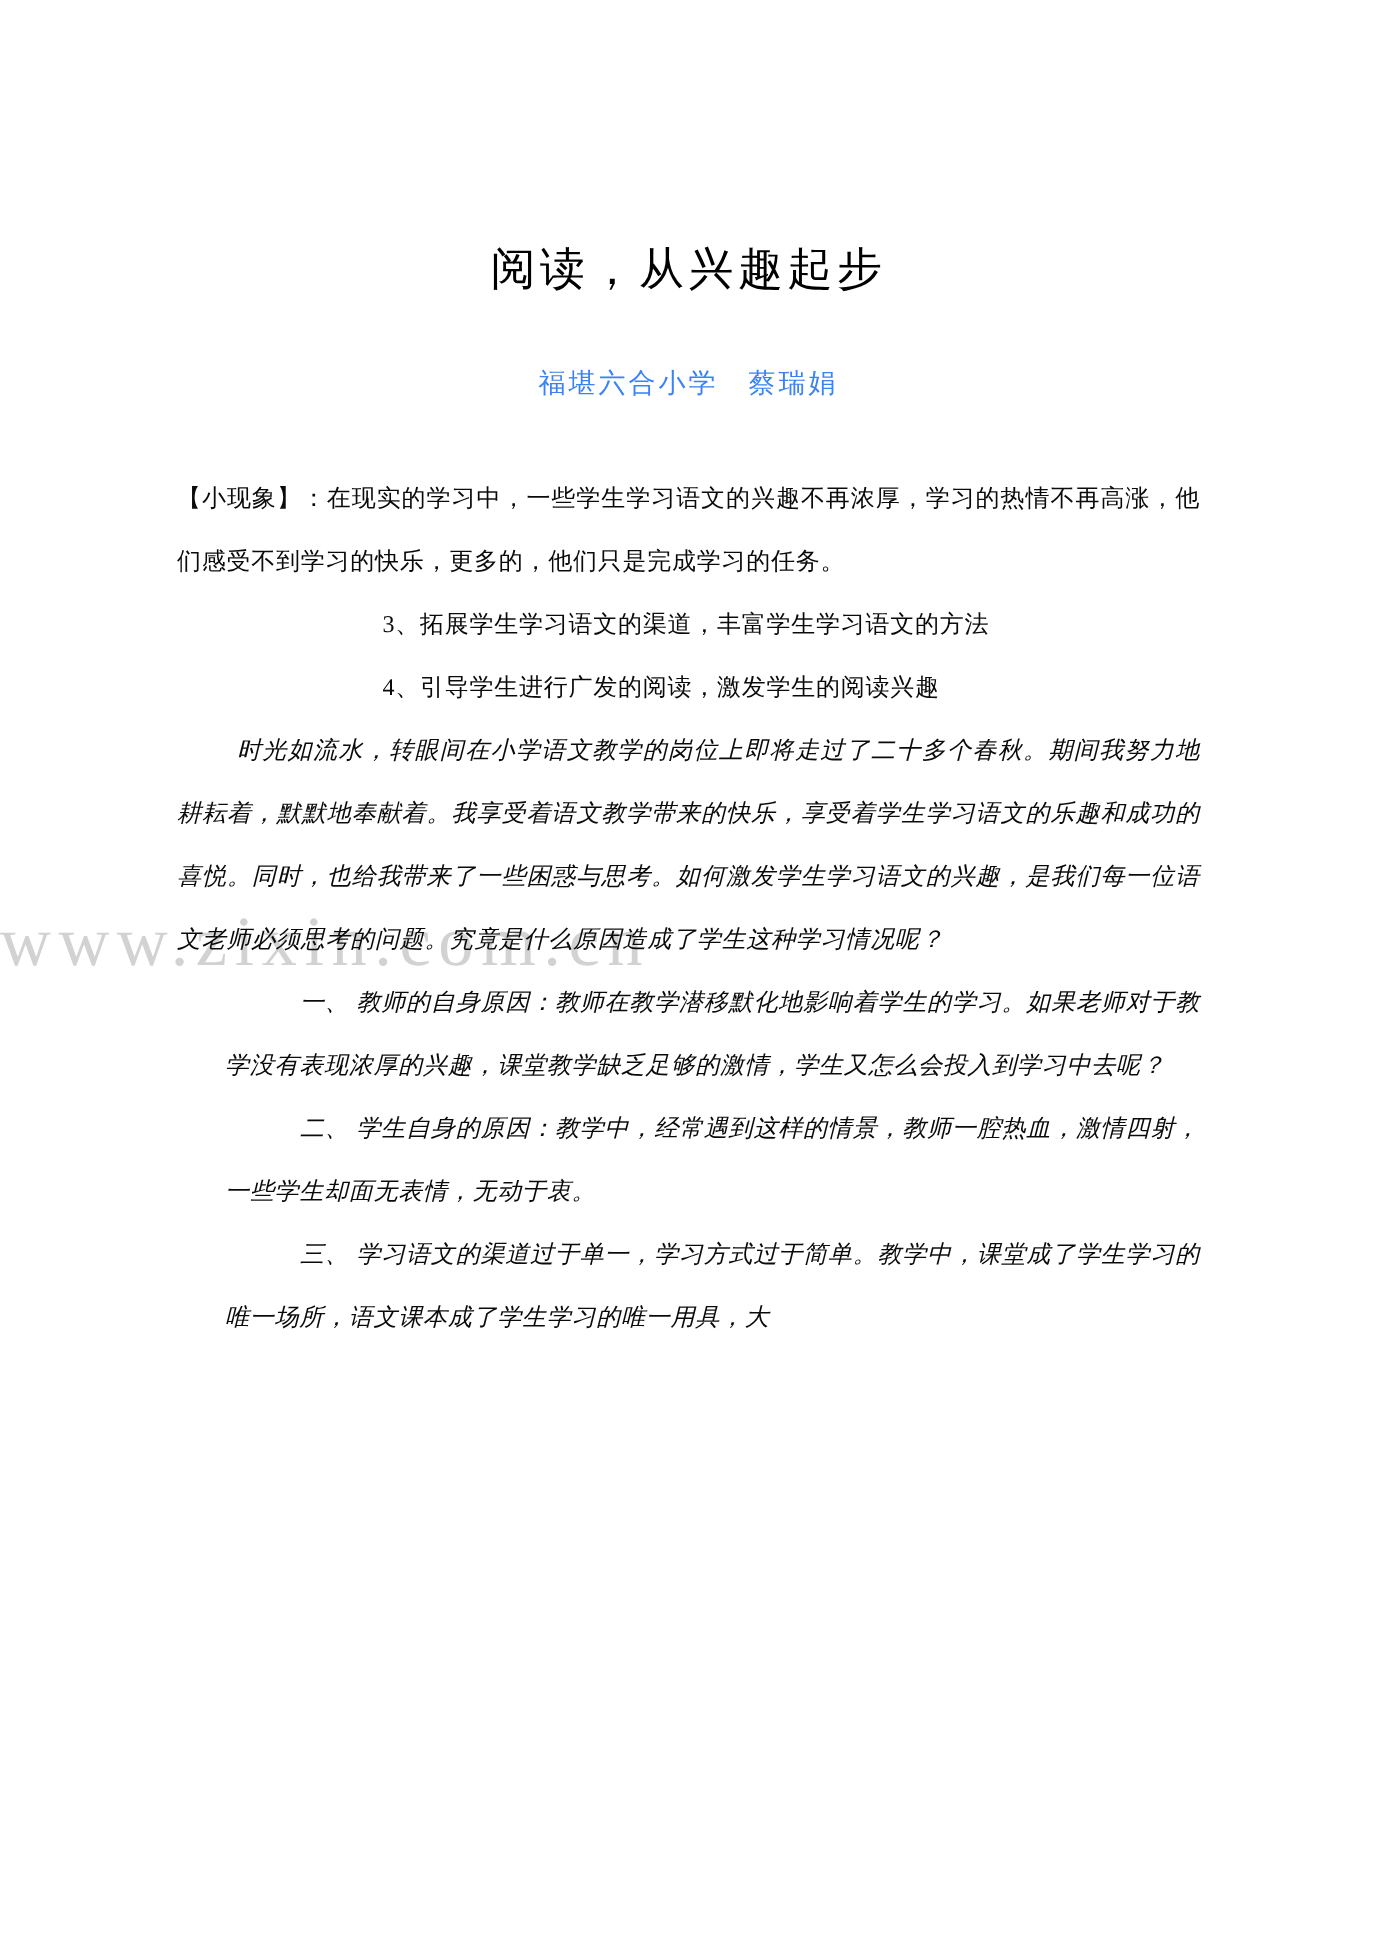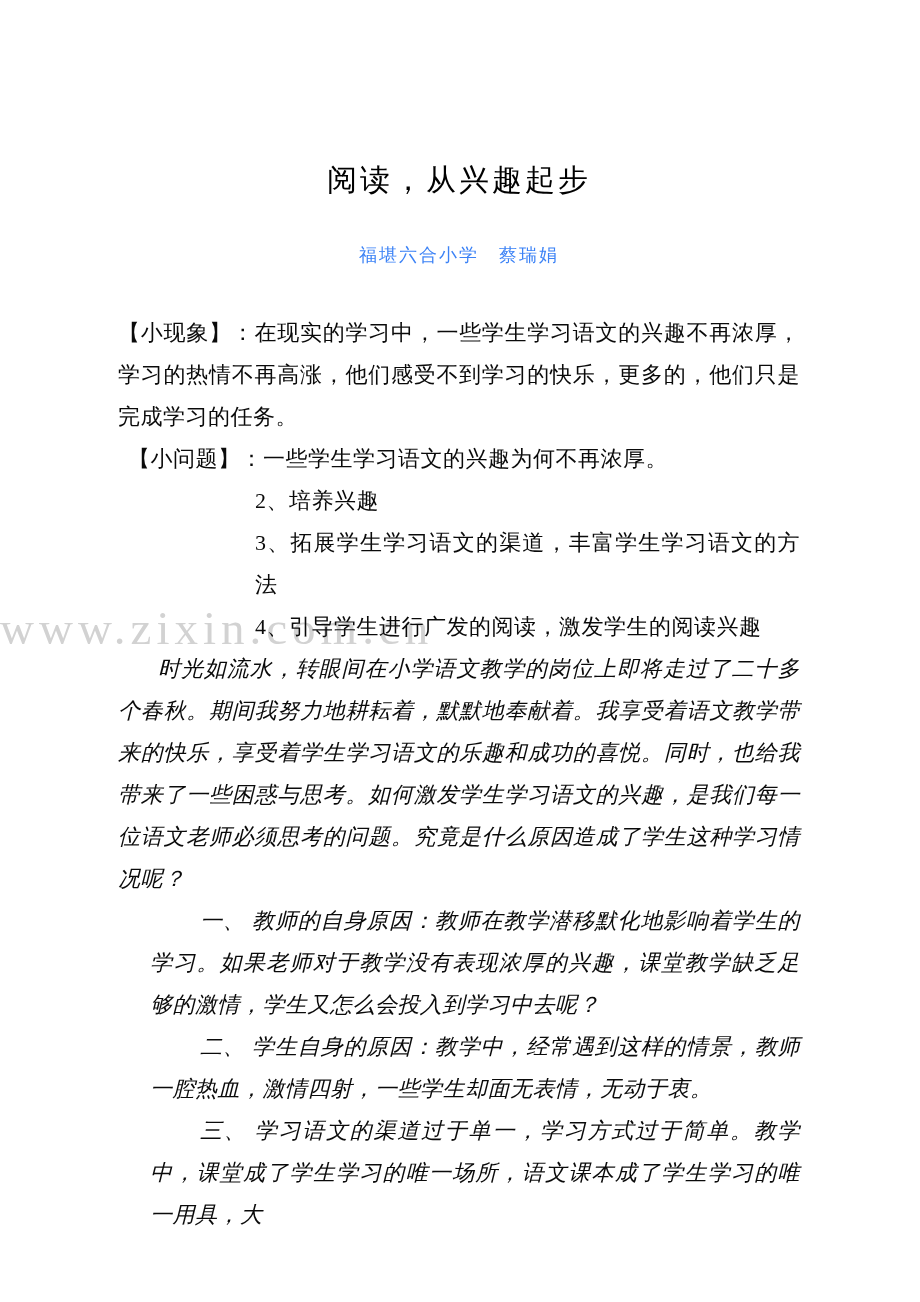--- a/index.html
+++ b/index.html
@@ -54,21 +54,21 @@
   .doc-byline {
     text-align: center;
     font-size: 18px;
     line-height: 26px;
     letter-spacing: 2px;
     color: #3b82f6;
     margin: 0 0 0 0;
   }
   .body-text {
     margin-top: 44px;
-    font-size: 22px;
+    font-size: 16px;
     line-height: 42px;
     letter-spacing: 0.5px;
     text-align: justify;
     color: #0a0a0a;
   }
   .para {
     margin: 0;
   }
   .indent-sm {
     padding-left: 10px;
@@ -104,25 +104,23 @@
   <div class="content">
 
     <h1 class="doc-title">阅读，从兴趣起步</h1>
 
     <div class="doc-byline">福堪六合小学　蔡瑞娟</div>
 
     <div class="body-text">
 
       <p class="para"><span class="label">【小现象】：</span><span>在现实的学习中，一些学生学习语文的兴趣不再浓厚，学习的热情不再高涨，他们感受不到学习的快乐，更多的，他们只是完成学习的任务。</span></p>
 
-      <p class="para indent-sm"><span class="label">【小问题】：</span><span>一些学生学习语文的兴趣为何不再浓厚。</span></p>
 
 
       <div class="strategy-items">
-        <p class="para strategy-item">2、培养兴趣</p>
         <p class="para strategy-item">3、拓展学生学习语文的渠道，丰富学生学习语文的方法</p>
         <p class="para strategy-item">4、引导学生进行广发的阅读，激发学生的阅读兴趣</p>
       </div>
 
 
       <p class="essay-p essay-first">时光如流水，转眼间在小学语文教学的岗位上即将走过了二十多个春秋。期间我努力地耕耘着，默默地奉献着。我享受着语文教学带来的快乐，享受着学生学习语文的乐趣和成功的喜悦。同时，也给我带来了一些困惑与思考。如何激发学生学习语文的兴趣，是我们每一位语文老师必须思考的问题。究竟是什么原因造成了学生这种学习情况呢？</p>
 
       <p class="essay-p essay-numbered">一、 教师的自身原因：教师在教学潜移默化地影响着学生的学习。如果老师对于教学没有表现浓厚的兴趣，课堂教学缺乏足够的激情，学生又怎么会投入到学习中去呢？</p>
 
       <p class="essay-p essay-numbered">二、 学生自身的原因：教学中，经常遇到这样的情景，教师一腔热血，激情四射，一些学生却面无表情，无动于衷。</p>

